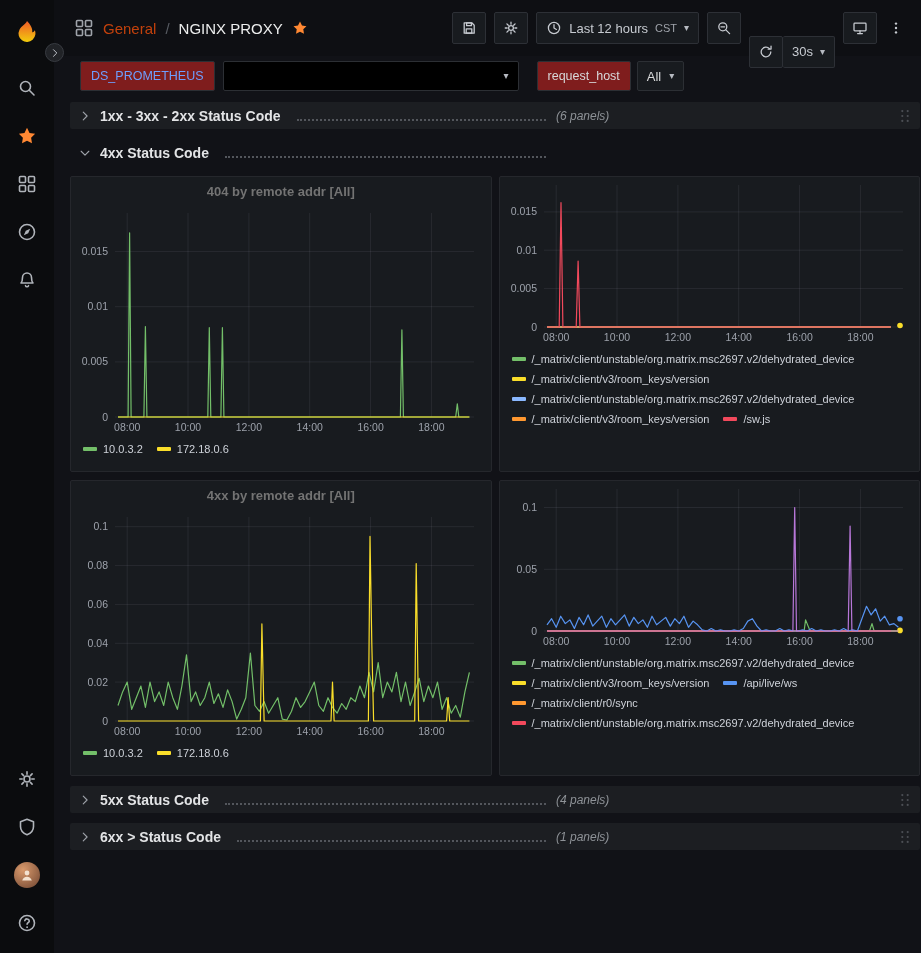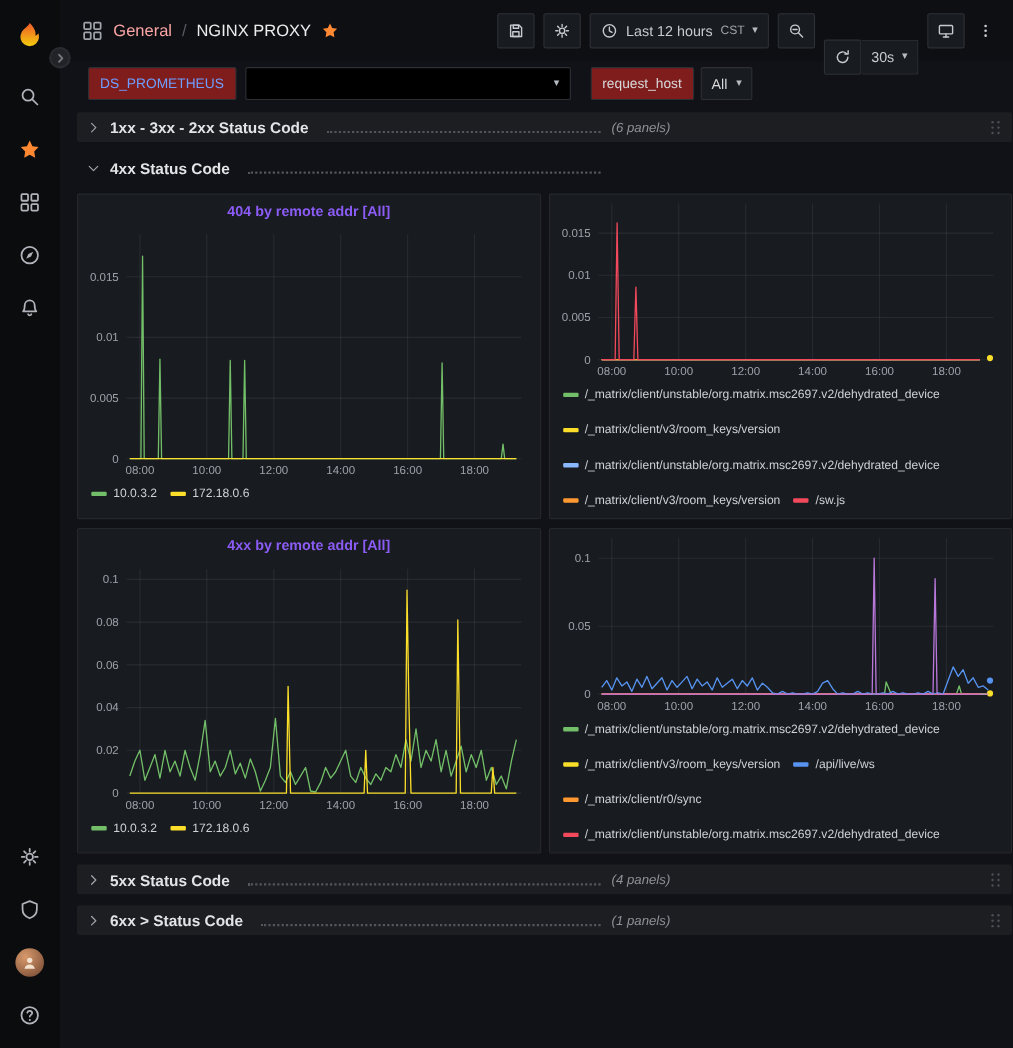--- a/index.html
+++ b/index.html
@@ -39,21 +39,21 @@
     display:flex; align-items:center; justify-content:center; z-index:10; padding:0;
   }
 
   
   .main { margin-left:54px; height:100%; display:flex; flex-direction:column; }
   .top-header {
     height:56px; background:#0e0f13; display:flex; align-items:center;
     justify-content:space-between; padding:0 14px 0 20px; flex:none;
   }
   .crumbs { display:flex; align-items:center; gap:9px; font-size:15px; }
-  .crumb-section { color:#fca5a5; cursor:pointer; }
+  .crumb-section { color:#c2410c; cursor:pointer; }
   .crumb-sep { color:#585c63; }
   .crumb-title { color:#eceded; font-weight:500; }
   .toolbar { display:flex; align-items:center; gap:8px; }
   .tb-btn {
     height:32px; min-width:32px; padding:0 9px; display:flex; align-items:center; gap:7px;
     background:#181b1f; border:1px solid #2d3036; border-radius:2px;
     color:#c7cbd1; font-size:13px; font-family:inherit; cursor:pointer;
   }
   .tb-btn.sq { padding:0; justify-content:center; width:34px; }
   .tb-btn.plain { background:none; border:none; width:22px; min-width:22px; padding:0; justify-content:center; }
@@ -88,28 +88,28 @@
   .panel-count { color:#8e9297; font-style:italic; font-size:12px; }
   .drag-handle { margin-left:auto; color:#4c4f55; cursor:grab; }
 
   
   .panel-grid { display:grid; grid-template-columns:1fr 1fr; gap:8px 7px; margin:0 0 10px; }
   .panel {
     background:#181b1f; border:1px solid #25272c; border-radius:2px;
     height:296px; display:flex; flex-direction:column; overflow:hidden;
   }
   .panel-header { height:28px; flex:none; display:flex; align-items:center; justify-content:center; cursor:pointer; }
-  .panel-title { font-size:13px; font-weight:600; color:#8b5cf6; }
+  .panel-title { font-size:13px; font-weight:600; color:#737373; }
   .chart-area { position:relative; flex:none; }
   .chart-area.tall { height:232px; }
   .chart-area.short { height:170px; }
   .chart-area text { fill:#9da2ab; font-size:10.5px; font-family:"Liberation Sans",sans-serif; }
   .legend {
     display:flex; flex-wrap:wrap; align-content:flex-start; padding:2px 10px 2px 12px;
-    column-gap:14px; row-gap:0; font-size:11px; color:#ced2d9; overflow:hidden; flex:1;gap:12px;
+    column-gap:14px; row-gap:0; font-size:11px; color:#ced2d9; overflow:hidden; flex:1;
   }
   .legend-item { display:flex; align-items:center; gap:6px; height:20px; cursor:pointer; white-space:nowrap; }
   .swatch { width:14px; height:4px; border-radius:1px; display:inline-block; flex:none; }
 </style>
 </head>
 <body>
 
 <nav class="sidebar">
   <div class="side-item logo">
     <span class="icon i26">

